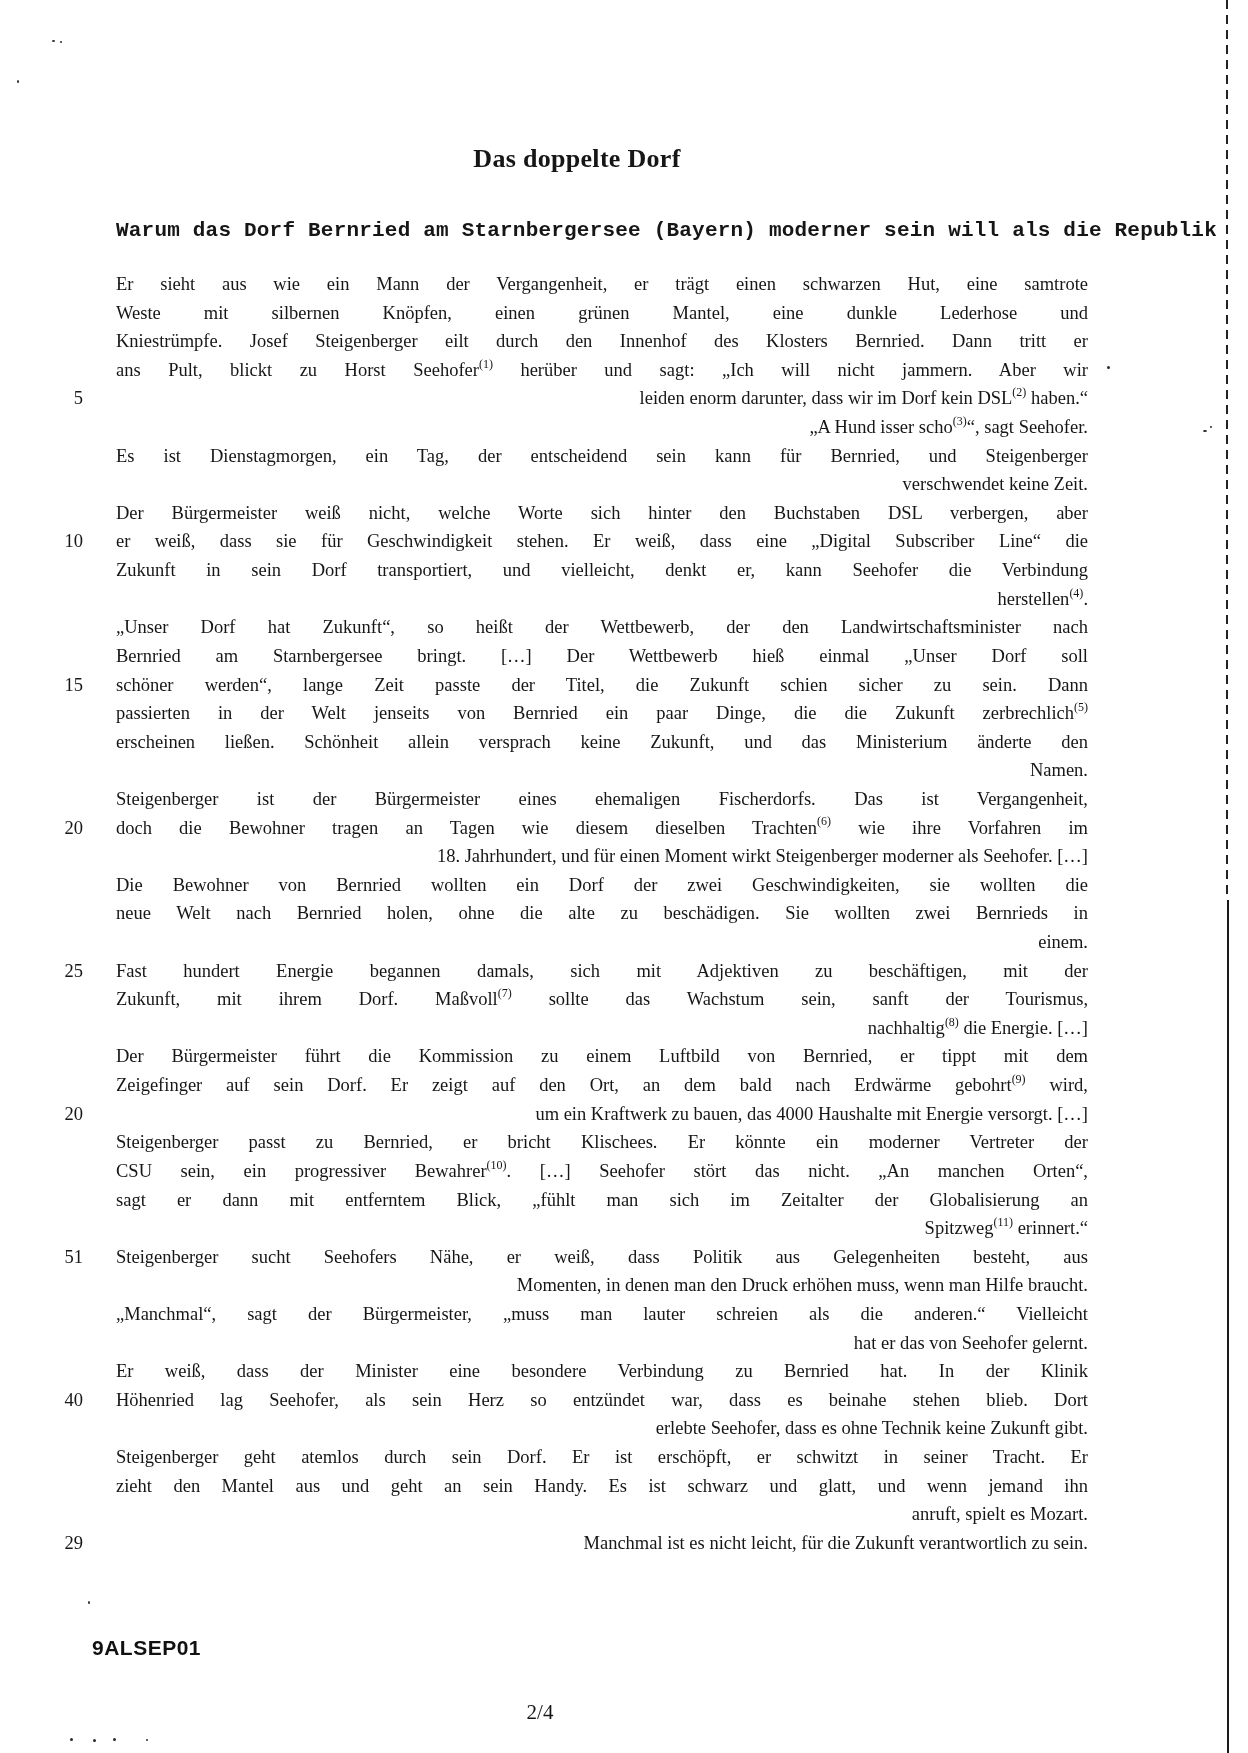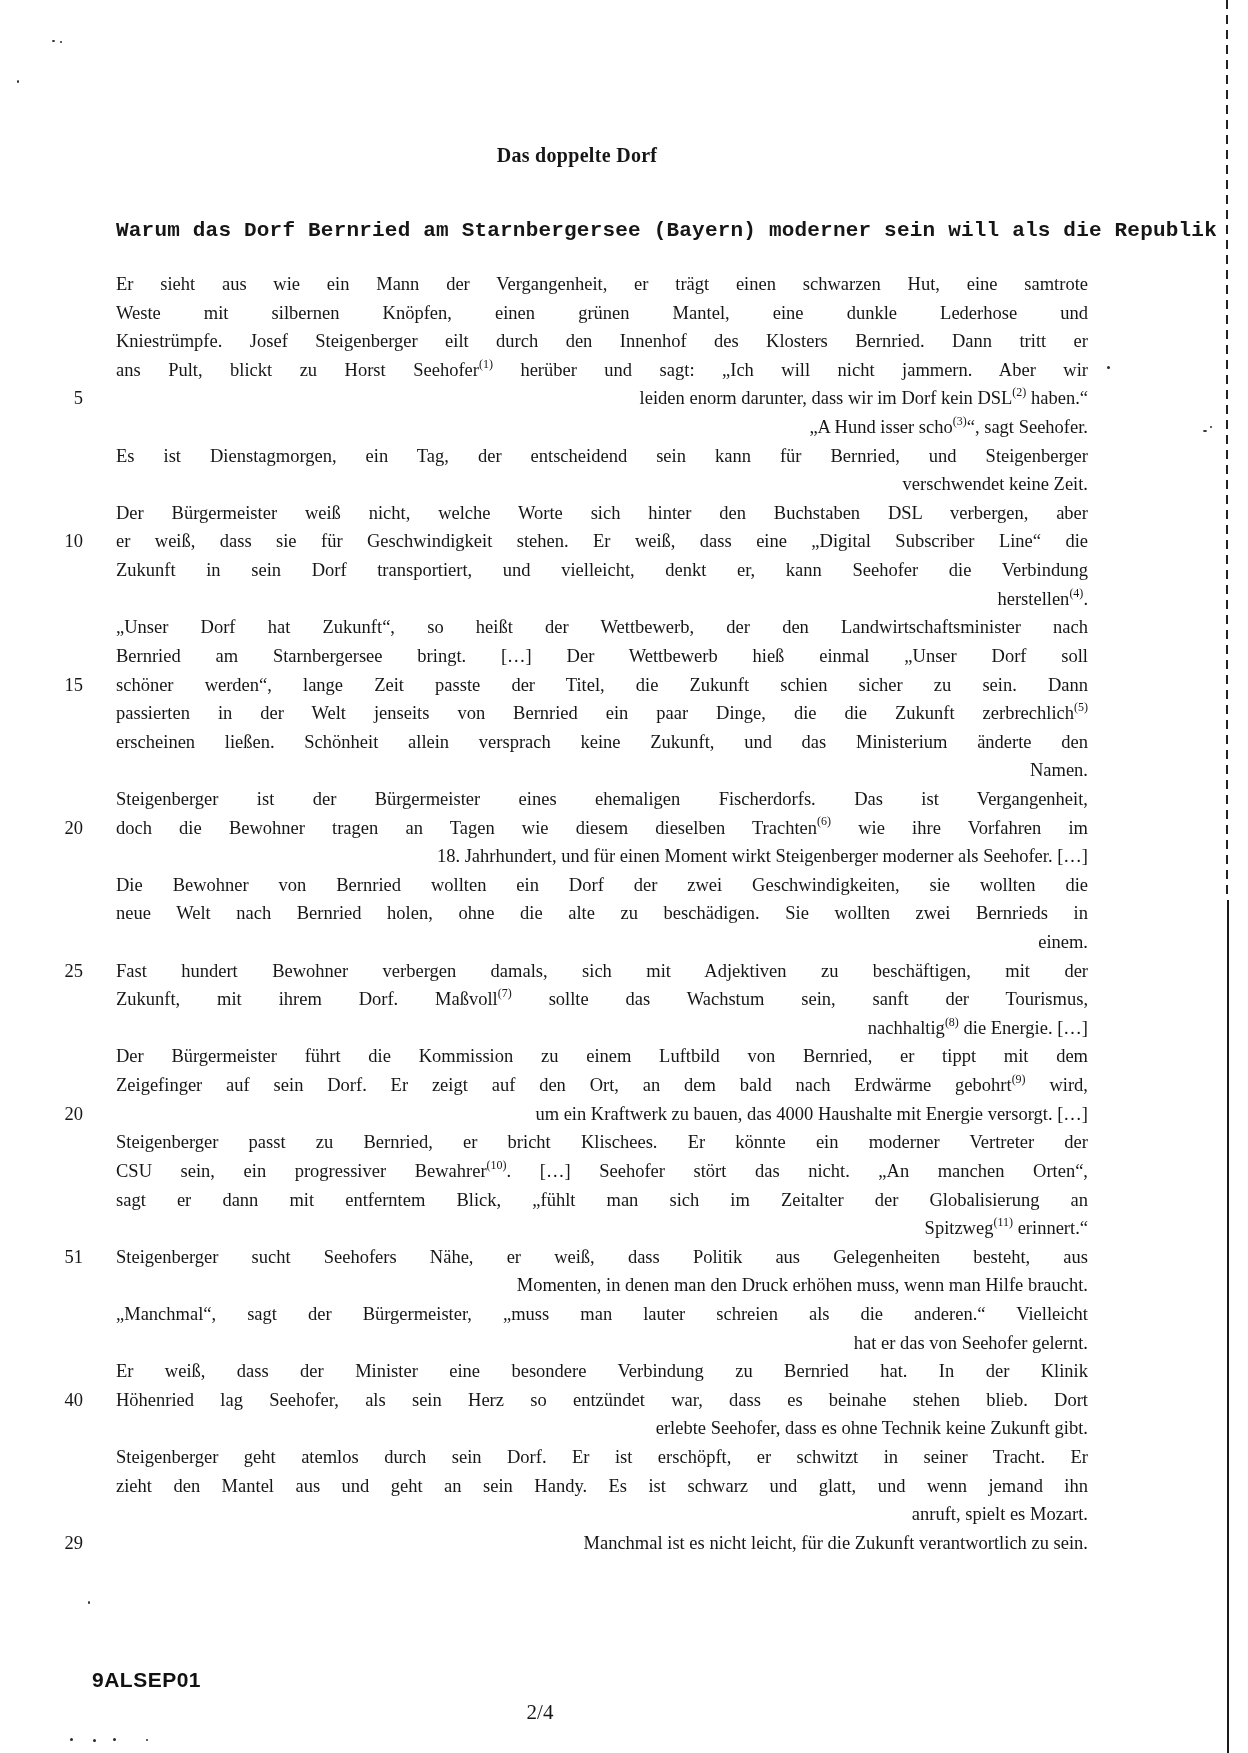--- a/index.html
+++ b/index.html
@@ -10,21 +10,21 @@
     background: #ffffff;
     overflow: hidden;
     font-family: "Liberation Serif", serif;
     color: #161616;
   }
   .title {
     position: absolute;
     top: 144px;
     left: 577px;
     transform: translateX(-50%);
-    font-size: 20px;
+    font-size: 26px;
     font-weight: bold;
     white-space: nowrap;
     letter-spacing: 0.3px;
   }
   .subtitle {
     position: absolute;
     top: 219px;
     left: 116px;
     font-size: 21px;
     font-weight: bold;
@@ -68,21 +68,20 @@
   }
   .footer-code {
     position: absolute;
     left: 92px;
     top: 1636px;
     font-family: "Liberation Sans", sans-serif;
     font-weight: bold;
     font-size: 21px;
     letter-spacing: 0.5px;
     color: #111;
-    margin-top: 32px;
   }
   .page-number {
     position: absolute;
     left: 540px;
     top: 1700px;
     transform: translateX(-50%);
     font-size: 21px;
   }
   
   .edge-dash {
@@ -208,21 +207,21 @@
       <div class="line just">
         <span class="lineno"></span>
         <span class="linetext">neue Welt nach Bernried holen, ohne die alte zu beschädigen. Sie wollten zwei Bernrieds in</span>
       </div>
       <div class="line">
         <span class="lineno"></span>
         <span class="linetext">einem.</span>
       </div>
       <div class="line just">
         <span class="lineno">25</span>
-        <span class="linetext">Fast hundert Bewohner verbergen damals, sich mit Adjektiven zu beschäftigen, mit der</span>
+        <span class="linetext">Fast hundert Energie begannen damals, sich mit Adjektiven zu beschäftigen, mit der</span>
       </div>
       <div class="line just">
         <span class="lineno"></span>
         <span class="linetext">Zukunft, mit ihrem Dorf. Maßvoll<sup>(7)</sup> sollte das Wachstum sein, sanft der Tourismus,</span>
       </div>
       <div class="line">
         <span class="lineno"></span>
         <span class="linetext">nachhaltig<sup>(8)</sup> die Energie. […]</span>
       </div>
       <div class="line just">

